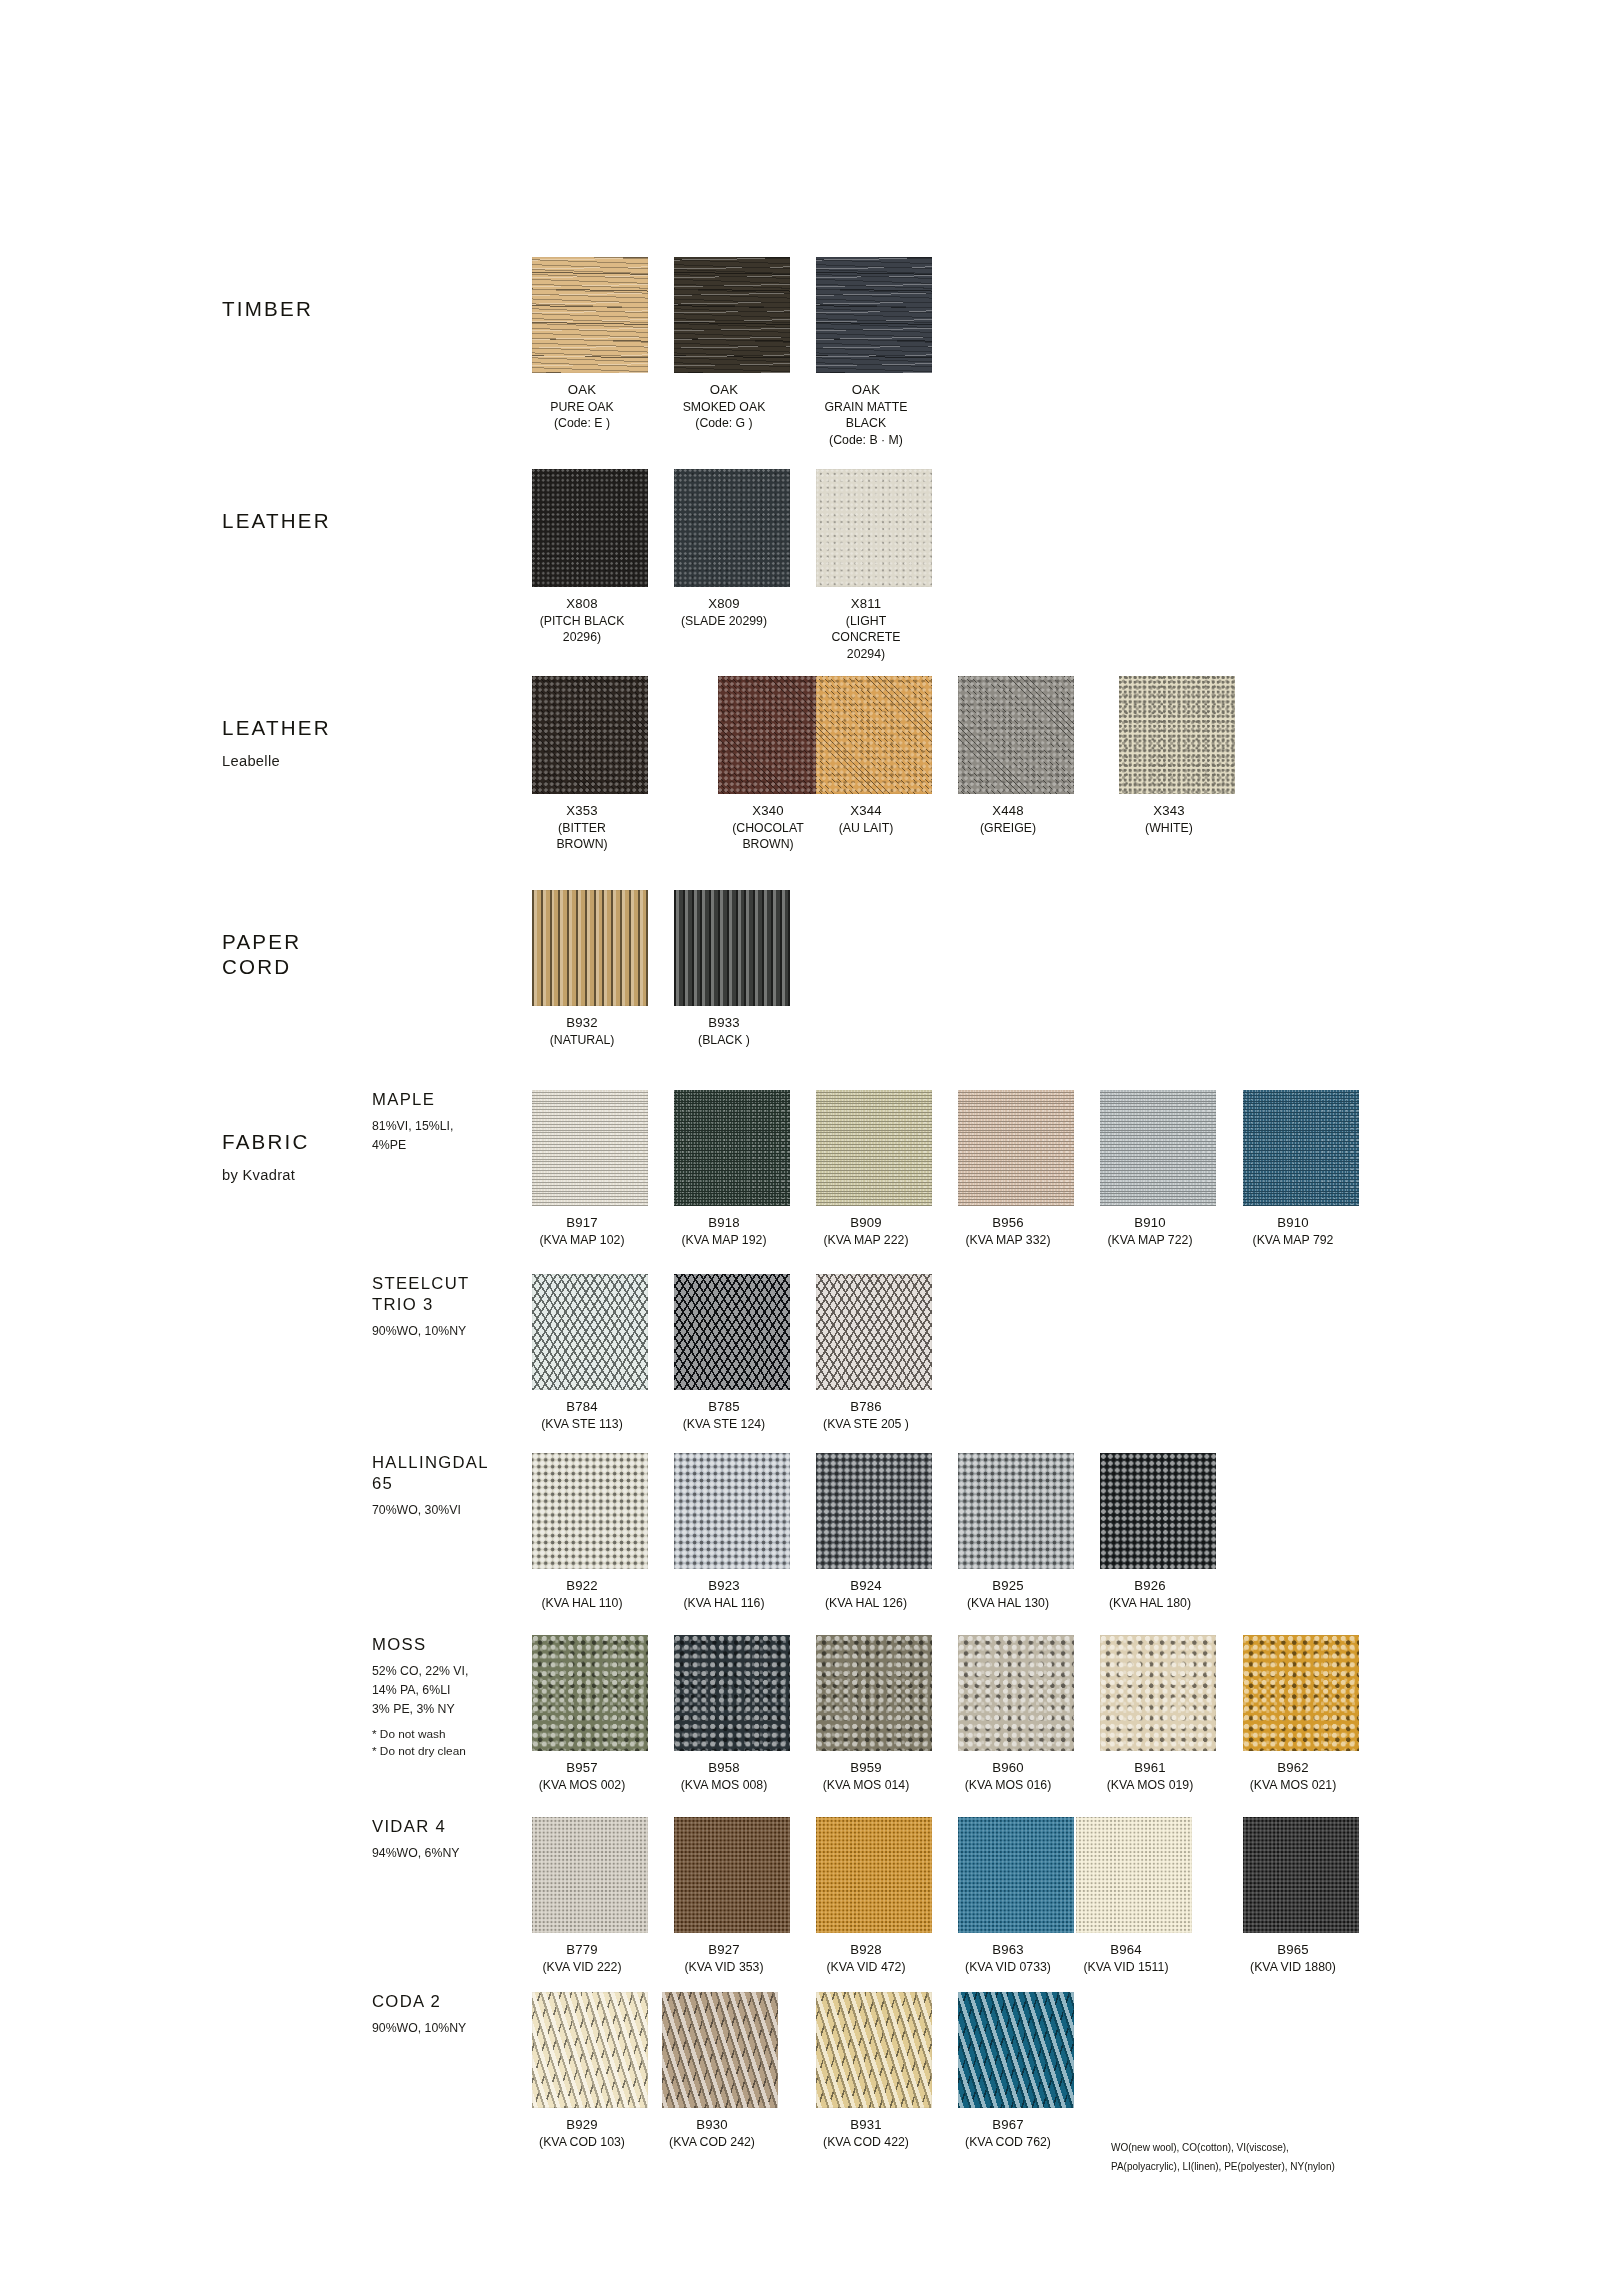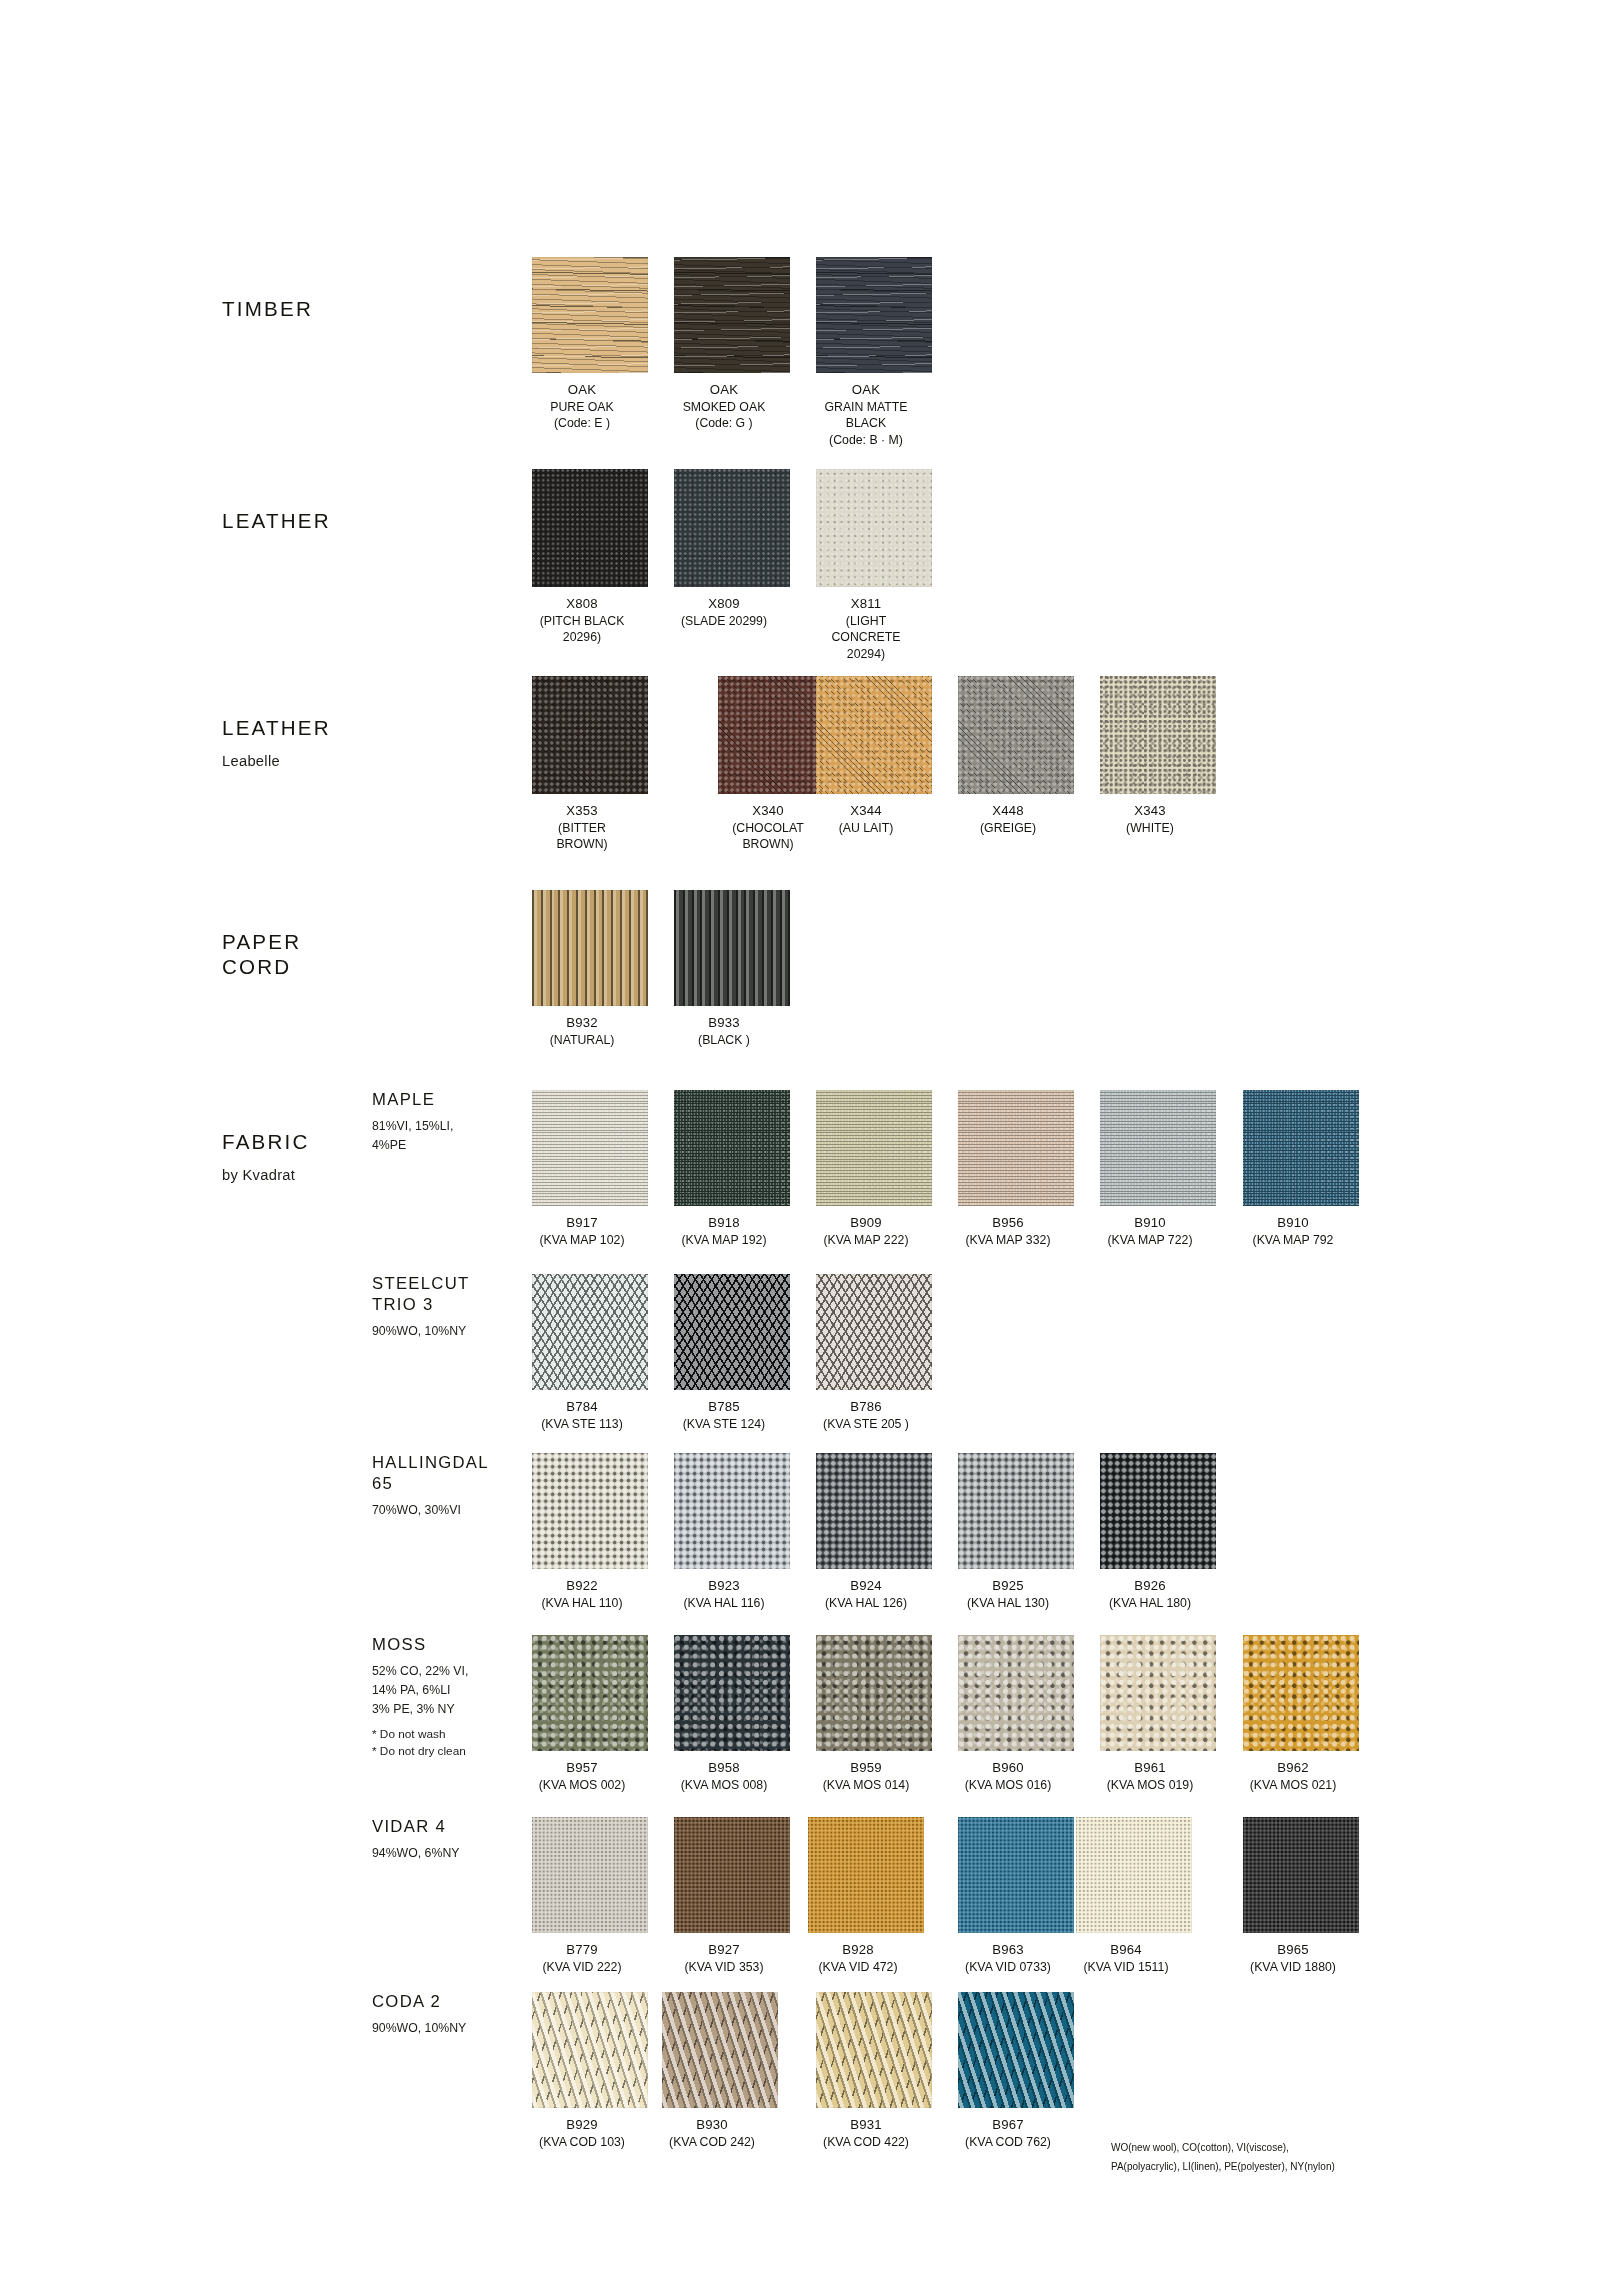--- a/index.html
+++ b/index.html
@@ -169,21 +169,21 @@
               <span class="desc" style="white-space: pre-line;">(AU LAIT)</span>
             </div>
           </div>
           <div class="cell" style="left: 426px;">
             <div class="chip" style="height: 118px; background-color: rgb(142, 139, 132); background-image: radial-gradient(at 35% 35%, rgb(176, 174, 169) 0px, rgb(176, 174, 169) 1.5px, transparent 2px), radial-gradient(at 75% 65%, rgb(102, 100, 95) 0px, rgb(102, 100, 95) 1.5px, transparent 2px), repeating-linear-gradient(45deg, transparent 0px, transparent 3.9px, rgb(71, 70, 66) 3.9px, rgb(71, 70, 66) 4.4px); background-size: 5.9px 5.9px, 7.8px 7.8px, auto;"></div>
             <div class="cap">
               <span class="code">X448</span>
               <span class="desc" style="white-space: pre-line;">(GREIGE)</span>
             </div>
           </div>
-          <div class="cell" style="left: 568px;">
+          <div class="cell" style="left: 587px;">
             <div class="chip" style="height: 118px; background-color: rgb(226, 220, 196); background-image: radial-gradient(circle at 25% 25%, rgb(113, 110, 98) 0px, rgb(113, 110, 98) 1.2px, transparent 1.8px), radial-gradient(circle at 65% 75%, rgb(163, 158, 141) 0px, rgb(163, 158, 141) 1.4px, transparent 2px), radial-gradient(circle at 85% 20%, rgb(113, 110, 98) 0px, rgb(113, 110, 98) 1px, transparent 1.6px); background-size: 4.9px 4.9px, 6.9px 6.9px, 8.8px 8.8px;"></div>
             <div class="cap">
               <span class="code">X343</span>
               <span class="desc" style="white-space: pre-line;">(WHITE)</span>
             </div>
           </div>
         </div>
       </div>
       <div class="section" style="top: 890px;">
         <div class="cat">
@@ -403,21 +403,21 @@
               <span class="desc" style="white-space: pre-line;">(KVA VID 222)</span>
             </div>
           </div>
           <div class="cell" style="left: 142px;">
             <div class="chip" style="height: 116px; background-color: rgb(93, 60, 29); background-image: radial-gradient(circle, rgb(142, 119, 97) 0px, rgb(142, 119, 97) 1.3px, transparent 1.8px), radial-gradient(circle, rgb(67, 43, 21) 0px, rgb(67, 43, 21) 1.1px, transparent 1.6px); background-size: 3.9px 3.9px, 3.9px 3.9px; background-position: 0px 0px, 2px 2px;"></div>
             <div class="cap">
               <span class="code">B927</span>
               <span class="desc" style="white-space: pre-line;">(KVA VID 353)</span>
             </div>
           </div>
-          <div class="cell" style="left: 276px;">
+          <div class="cell" style="left: 284px;">
             <div class="chip" style="height: 116px; background-color: rgb(204, 138, 28); background-image: radial-gradient(circle, rgb(219, 173, 96) 0px, rgb(219, 173, 96) 1.3px, transparent 1.8px), radial-gradient(circle, rgb(147, 99, 20) 0px, rgb(147, 99, 20) 1.1px, transparent 1.6px); background-size: 3.9px 3.9px, 3.9px 3.9px; background-position: 0px 0px, 2px 2px;"></div>
             <div class="cap">
               <span class="code">B928</span>
               <span class="desc" style="white-space: pre-line;">(KVA VID 472)</span>
             </div>
           </div>
           <div class="cell" style="left: 426px;">
             <div class="chip" style="height: 116px; background-color: rgb(29, 106, 142); background-image: radial-gradient(circle, rgb(97, 151, 176) 0px, rgb(97, 151, 176) 1.3px, transparent 1.8px), radial-gradient(circle, rgb(21, 76, 102) 0px, rgb(21, 76, 102) 1.1px, transparent 1.6px); background-size: 3.9px 3.9px, 3.9px 3.9px; background-position: 0px 0px, 2px 2px;"></div>
             <div class="cap">
               <span class="code">B963</span>

